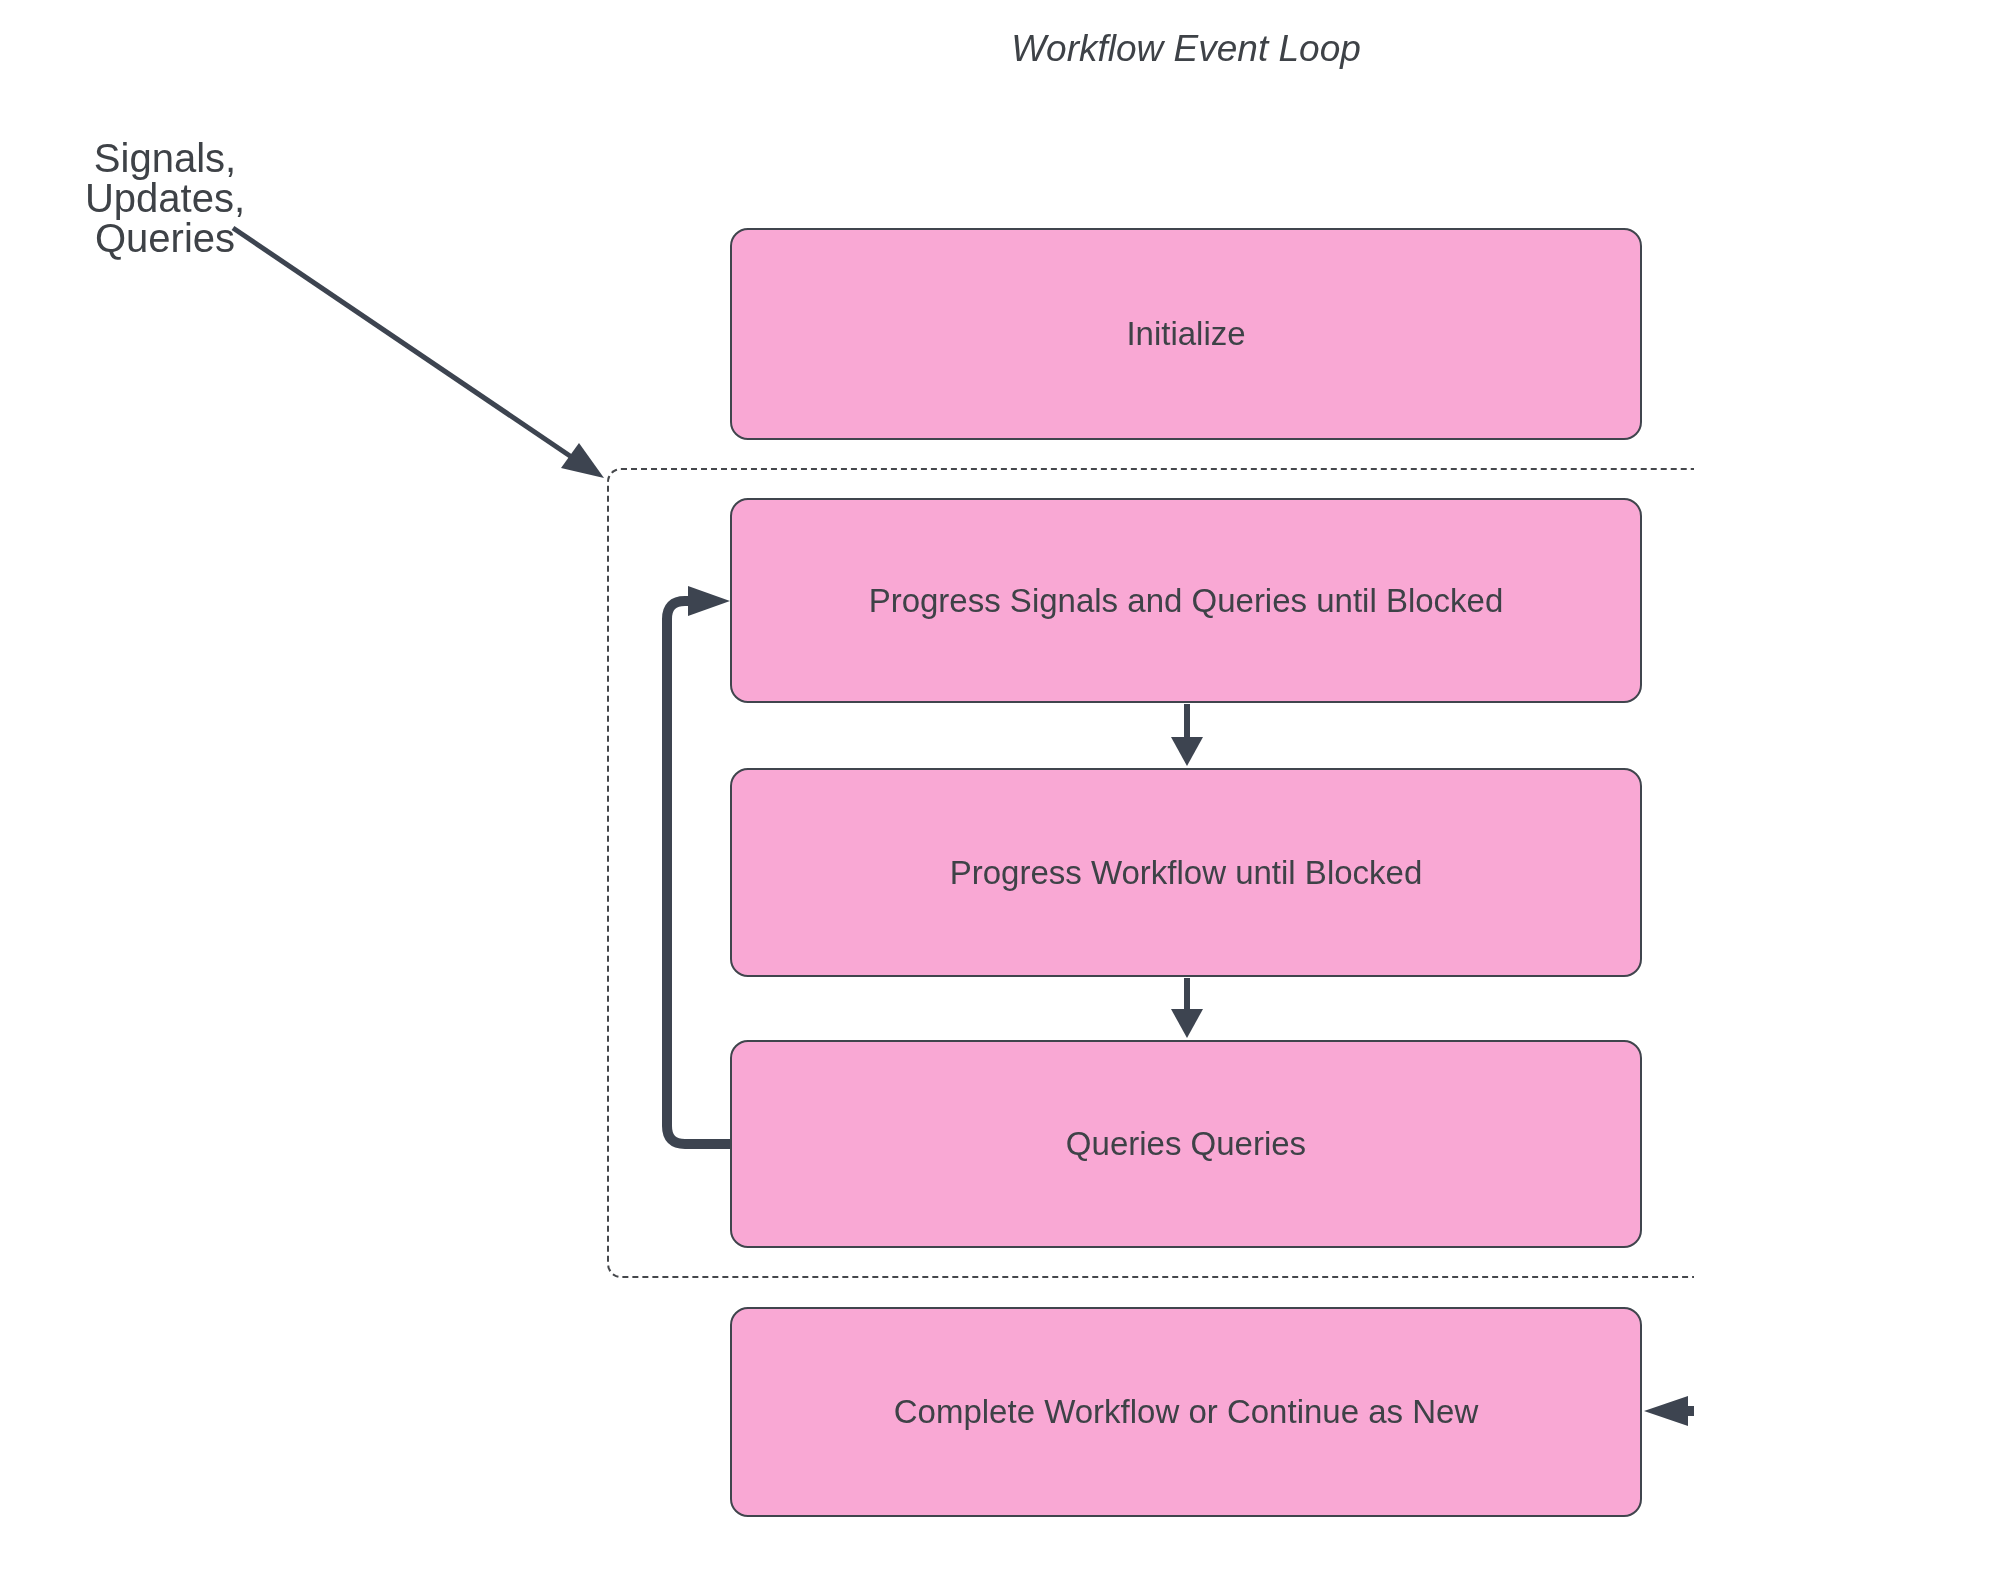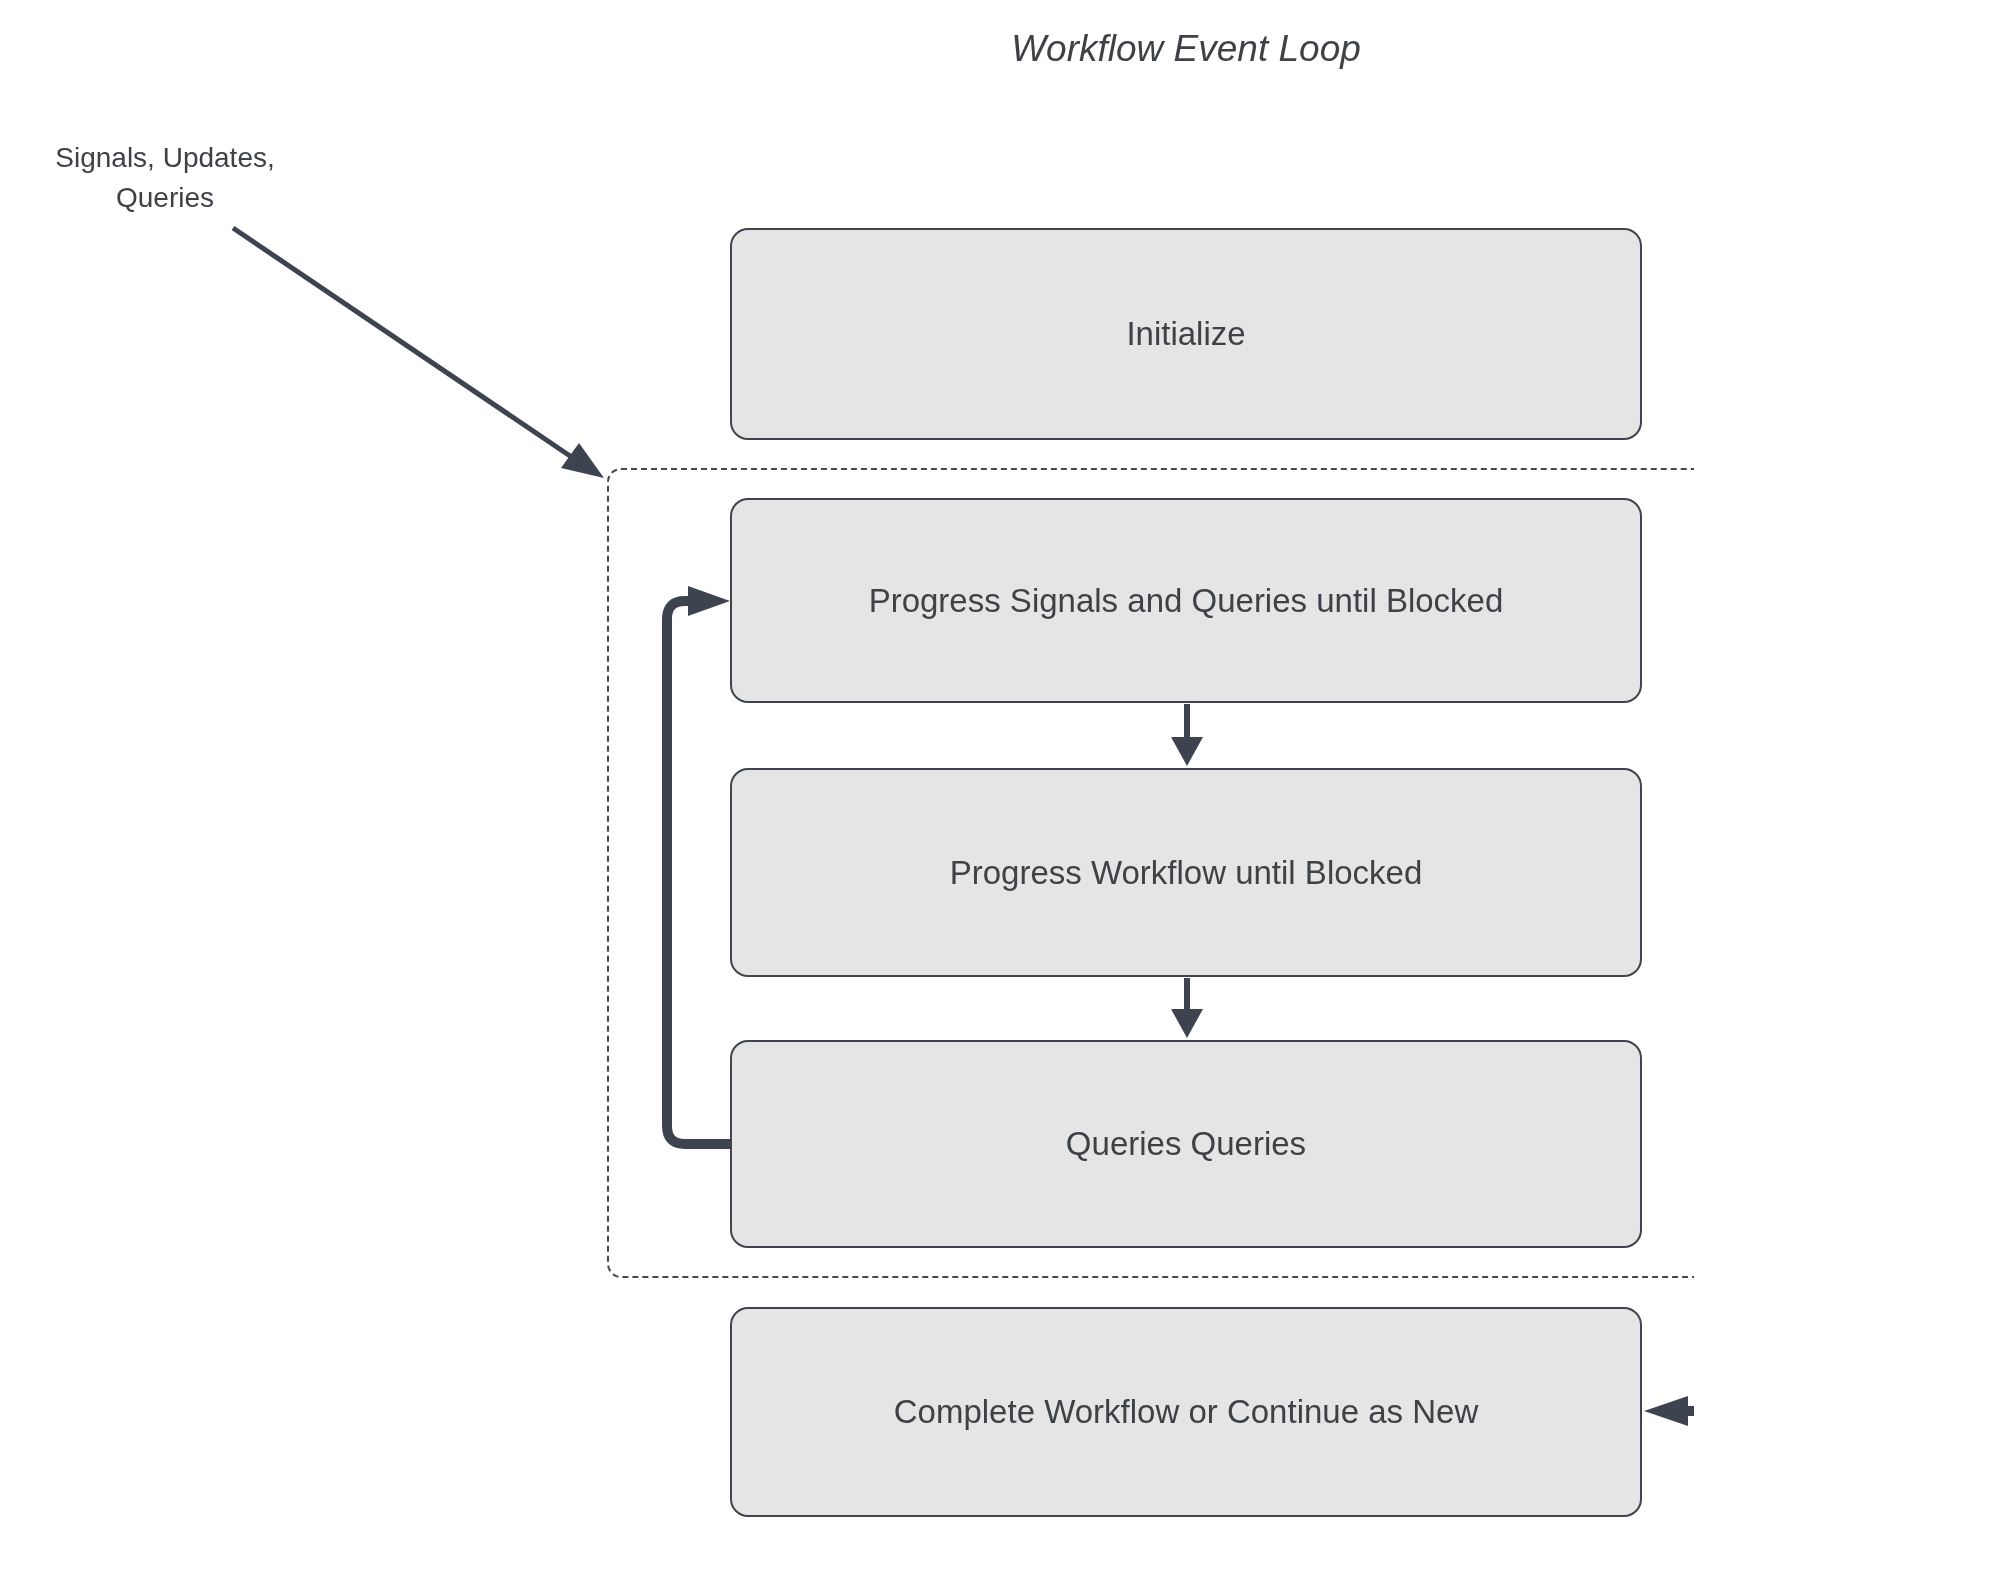--- a/index.html
+++ b/index.html
@@ -24,30 +24,30 @@
     left:730px; top:28px; width:912px;
     text-align:center;
     font-size:37px;
     font-style:italic;
     color:var(--text);
   }
   .ext-label{
     position:absolute;
     left:20px; top:138px; width:290px;
     text-align:center;
-    font-size:28px;
+    font-size:40px;
     line-height:40px;
     color:var(--text);
   }
   .node{
     position:absolute;
     left:730px;
     width:912px;
     box-sizing:border-box;
-    background:#e5e5e5;
+    background:#f9a8d4;
     border:2px solid var(--node-border);
     border-radius:18px;
     display:flex;
     align-items:center;
     justify-content:center;
     text-align:center;
     font-size:33px;
     color:var(--text);
     z-index:2;
   }

